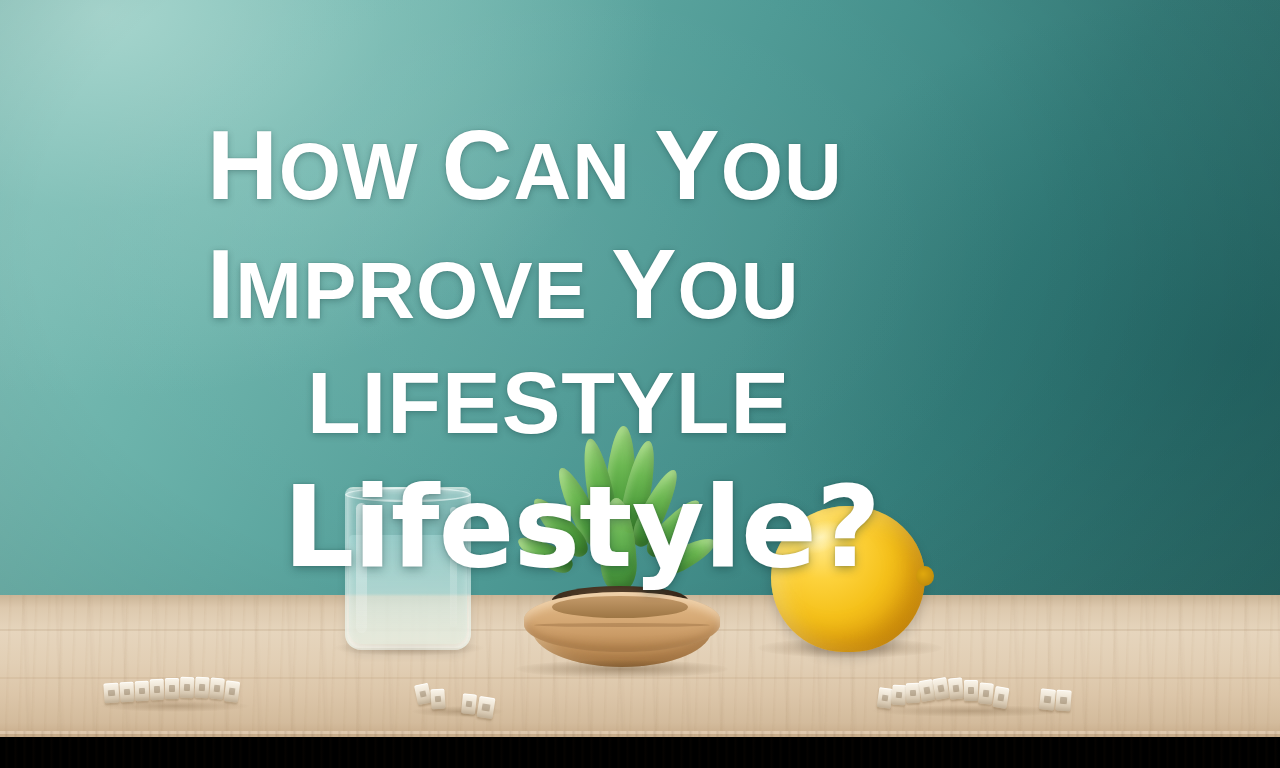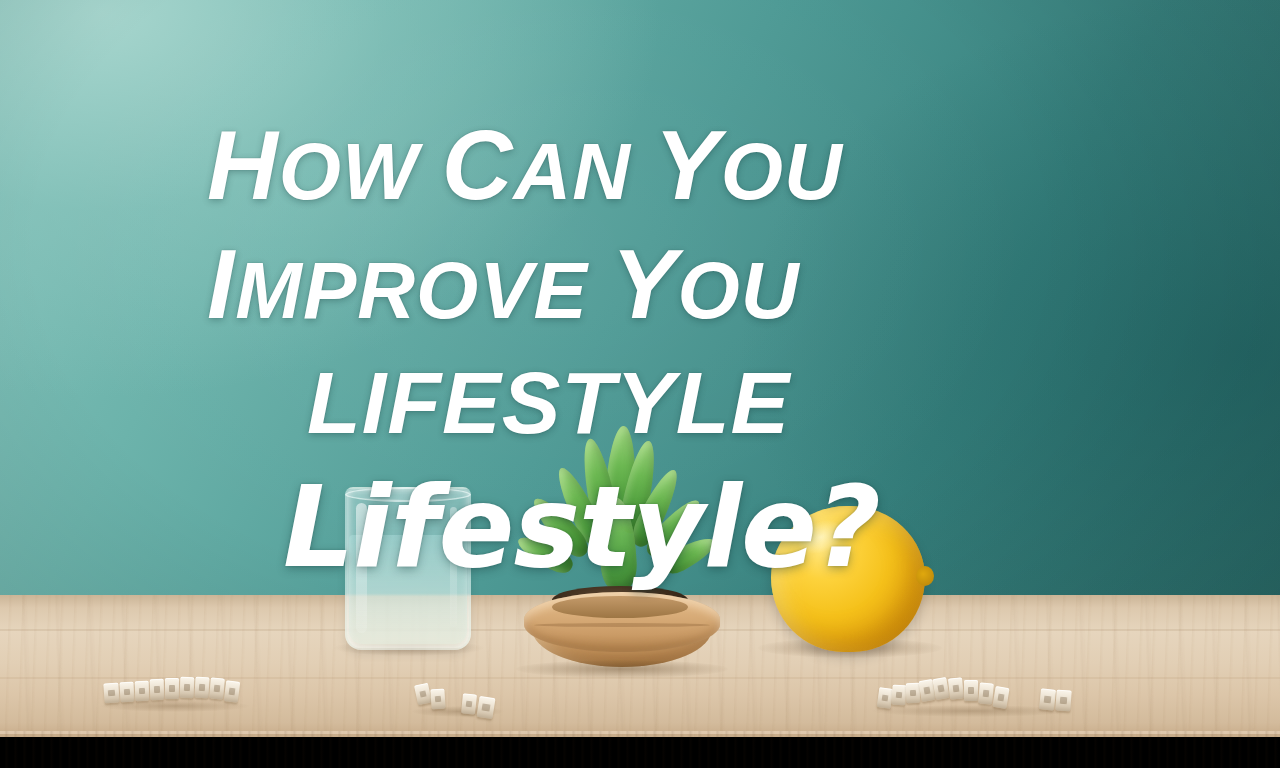--- a/index.html
+++ b/index.html
@@ -102,21 +102,20 @@
     content:""; position:absolute; left:28%; top:34%; width:44%; height:32%;
     background:rgba(95,70,40,0.32); border-radius:1px;
     filter:blur(0.4px);
   }
   .bead-sh { position:absolute; border-radius:50%; background:radial-gradient(ellipse at center, rgba(95,68,36,0.26) 0%, rgba(95,68,36,0) 72%); }
 
   
   .headline {
     position:absolute; left:0; top:0; width:1280px; height:640px;
     pointer-events:none;
-    font-style:italic;
   }
   .hl-line {
     position:absolute;
     color:#ffffff;
     white-space:nowrap;
     text-shadow: 0 2px 7px rgba(10,45,45,0.30), 0 0 2px rgba(10,45,45,0.18);
   }
   
   .sc {
     font-family:"Liberation Sans", sans-serif;

